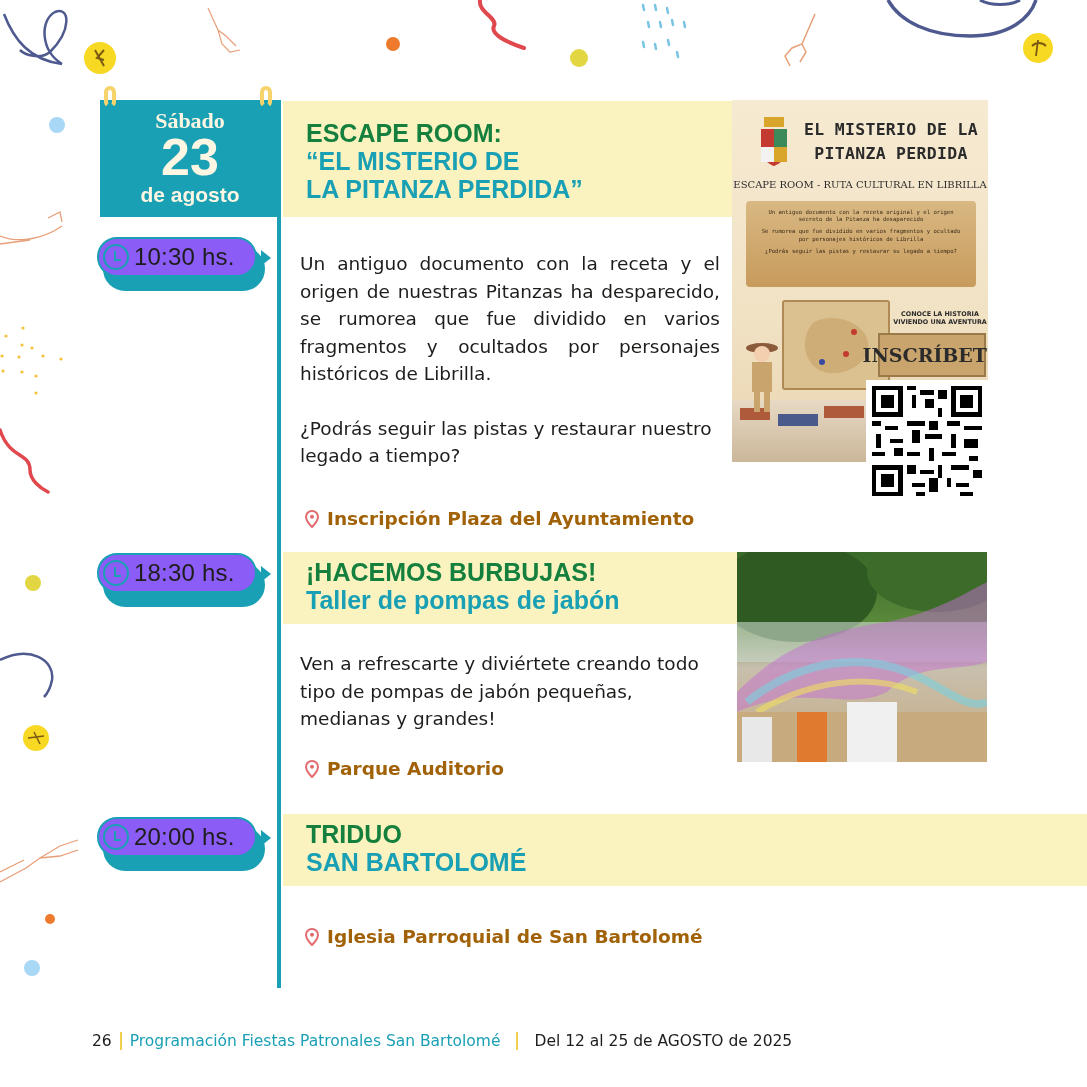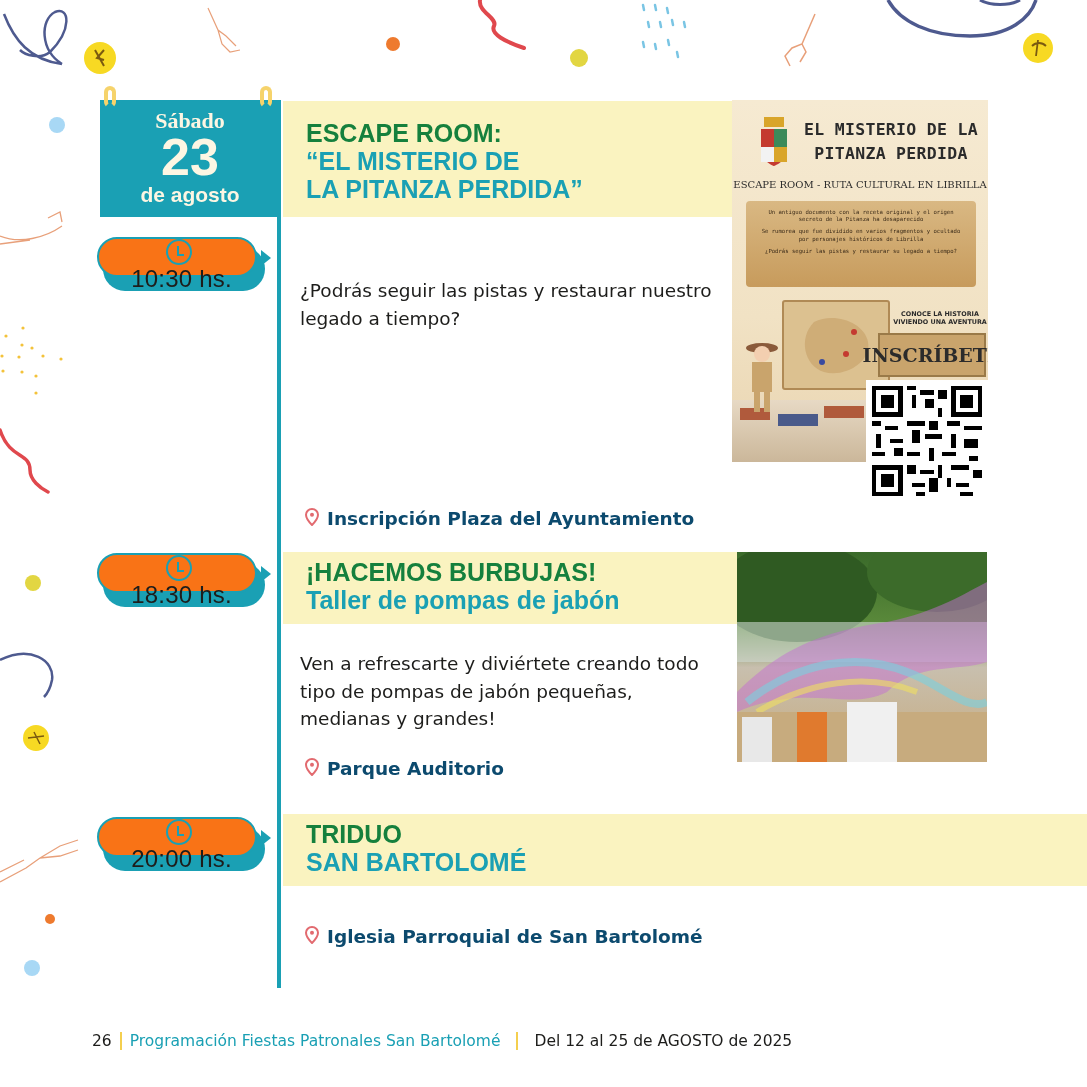--- a/index.html
+++ b/index.html
@@ -14,34 +14,34 @@
   
   .date-block { position: absolute; left: 100px; top: 100px; width: 180px; height: 117px; background: #1aa0b4; color: #fdf6e3; text-align: center; }
   .date-block .weekday { font-family: Liberation Serif, serif; font-weight: bold; font-size: 22px; margin-top: 9px; line-height: 24px; }
   .date-block .day { font-family: "Liberation Sans", sans-serif; font-weight: bold; font-size: 52px; line-height: 48px; }
   .date-block .month { font-family: "Liberation Sans", sans-serif; font-weight: bold; font-size: 21px; line-height: 24px; margin-top: 2px; }
   .ring { position: absolute; top: -14px; width: 12px; height: 22px; border: 4px solid #f6d36b; border-radius: 7px; border-bottom-color: transparent; border-right-color: #f6d36b; }
 
   
   .time-pill { position: absolute; left: 97px; width: 172px; height: 44px; }
   .time-pill .shadow { position: absolute; left: 6px; top: 10px; width: 162px; height: 44px; background: #1aa0b4; border-radius: 22px; }
-  .time-pill .pill { position: absolute; left: 0; top: 0; width: 160px; height: 40px; background: #f97316; border: 2px solid #1aa0b4; border-radius: 20px; display: flex; align-items: center; padding-left: 4px; flex-direction: column; }
+  .time-pill .pill { position: absolute; left: 0; top: 0; width: 160px; height: 40px; background: #8b5cf6; border: 2px solid #1aa0b4; border-radius: 20px; display: flex; align-items: center; padding-left: 4px; }
   .time-pill .arrow { position: absolute; left: 164px; top: 13px; width: 0; height: 0; border-top: 8px solid transparent; border-bottom: 8px solid transparent; border-left: 10px solid #1aa0b4; }
   .clock { width: 26px; height: 26px; border: 2px solid #1aa0b4; border-radius: 50%; position: relative; flex: none; }
   .clock::before { content: ""; position: absolute; left: 9px; top: 5px; width: 2px; height: 9px; background: #1aa0b4; }
   .clock::after { content: ""; position: absolute; left: 9px; top: 13px; width: 7px; height: 2px; background: #1aa0b4; }
   .time-text { font-family: "Liberation Sans", sans-serif; font-size: 24px; color: #1d1d1b; margin-left: 5px; letter-spacing: 0.2px; }
 
   
   .title-bar { position: absolute; left: 283px; background: #faf3c0; padding-left: 23px; }
   .title-dark { font-family: "Liberation Sans", sans-serif; font-weight: bold; color: #15803d; font-size: 25px; line-height: 28px; }
   .title-light { font-family: "Liberation Sans", sans-serif; font-weight: bold; color: #1aa0b4; font-size: 25px; line-height: 28px; }
 
   .body-text { position: absolute; left: 300px; font-family: "DejaVu Sans", sans-serif; font-size: 18.5px; line-height: 27.5px; color: #1d1d1b; text-align: justify; }
-  .location { position: absolute; left: 305px; display: flex; align-items: flex-start; font-family: "DejaVu Sans", sans-serif; font-weight: bold; font-size: 18.5px; color: #0c4a6e; }
+  .location { position: absolute; left: 305px; display: flex; align-items: center; font-family: "DejaVu Sans", sans-serif; font-weight: bold; font-size: 18.5px; color: #a16207; }
   .pin { width: 14px; height: 18px; margin-right: 8px; flex: none; }
 
   
   .poster { position: absolute; left: 732px; top: 100px; width: 256px; height: 362px; background: linear-gradient(180deg,#f6ead2 0%,#f1e2c4 60%,#e9d4b0 100%); overflow: hidden; }
   .poster .crest { position: absolute; left: 27px; top: 17px; width: 30px; height: 50px; }
   .poster .ptitle { position: absolute; left: 66px; top: 18px; width: 186px; text-align: center; font-family: "DejaVu Sans Mono", monospace; font-weight: bold; font-size: 16.5px; line-height: 24px; color: #2b2b2b; letter-spacing: 0.3px; }
   .poster .psub { position: absolute; left: 0; top: 79px; width: 256px; text-align: center; font-family: "DejaVu Serif", serif; font-size: 10px; color: #2b2b2b; }
   .poster .scroll { position: absolute; left: 14px; top: 101px; width: 230px; height: 86px; background: linear-gradient(180deg,#d9b883,#c79b5c); border-radius: 4px; padding: 8px 14px; text-align: center; font-family: "DejaVu Sans Mono", monospace; font-size: 5.6px; line-height: 7.2px; color: #3a2a18; }
   .poster .scroll p { margin-bottom: 5px; }
   .poster .map { position: absolute; left: 50px; top: 200px; width: 108px; height: 90px; background: #dcc190; border: 2px solid #b08a55; border-radius: 3px; }
@@ -139,20 +139,21 @@
     <span class="time-text">10:30 hs.</span>
   </div>
   <div class="arrow"></div>
 </div>
 <div class="title-bar" style="top:101px; width:452px; height:116px; padding-top:18px;">
   <div class="title-dark">ESCAPE ROOM:</div>
   <div class="title-light">“EL MISTERIO DE</div>
   <div class="title-light">LA PITANZA PERDIDA”</div>
 </div>
 <div class="body-text" style="top:250px; width:420px;">
+  <p>Un antiguo documento con la receta y el origen de nuestras Pitanzas ha desparecido, se rumorea que fue dividido en varios fragmentos y ocultados por personajes históricos de Librilla.</p>
   <p style="margin-top:27px; text-align:left">¿Podrás seguir las pistas y restaurar nuestro legado a tiempo?</p>
 </div>
 <div class="location" style="top:508px">
   <svg class="pin" viewBox="0 0 14 18">
       <path d="M7 1 C3.5 1 1 3.6 1 6.8 C1 11 7 17 7 17 C7 17 13 11 13 6.8 C13 3.6 10.5 1 7 1 Z" fill="none" stroke="#e26a6f" stroke-width="2"></path>
       <circle cx="7" cy="6.8" r="2" fill="#e26a6f"></circle>
     </svg>
   <span>Inscripción Plaza del Ayuntamiento</span>
 </div>
 

